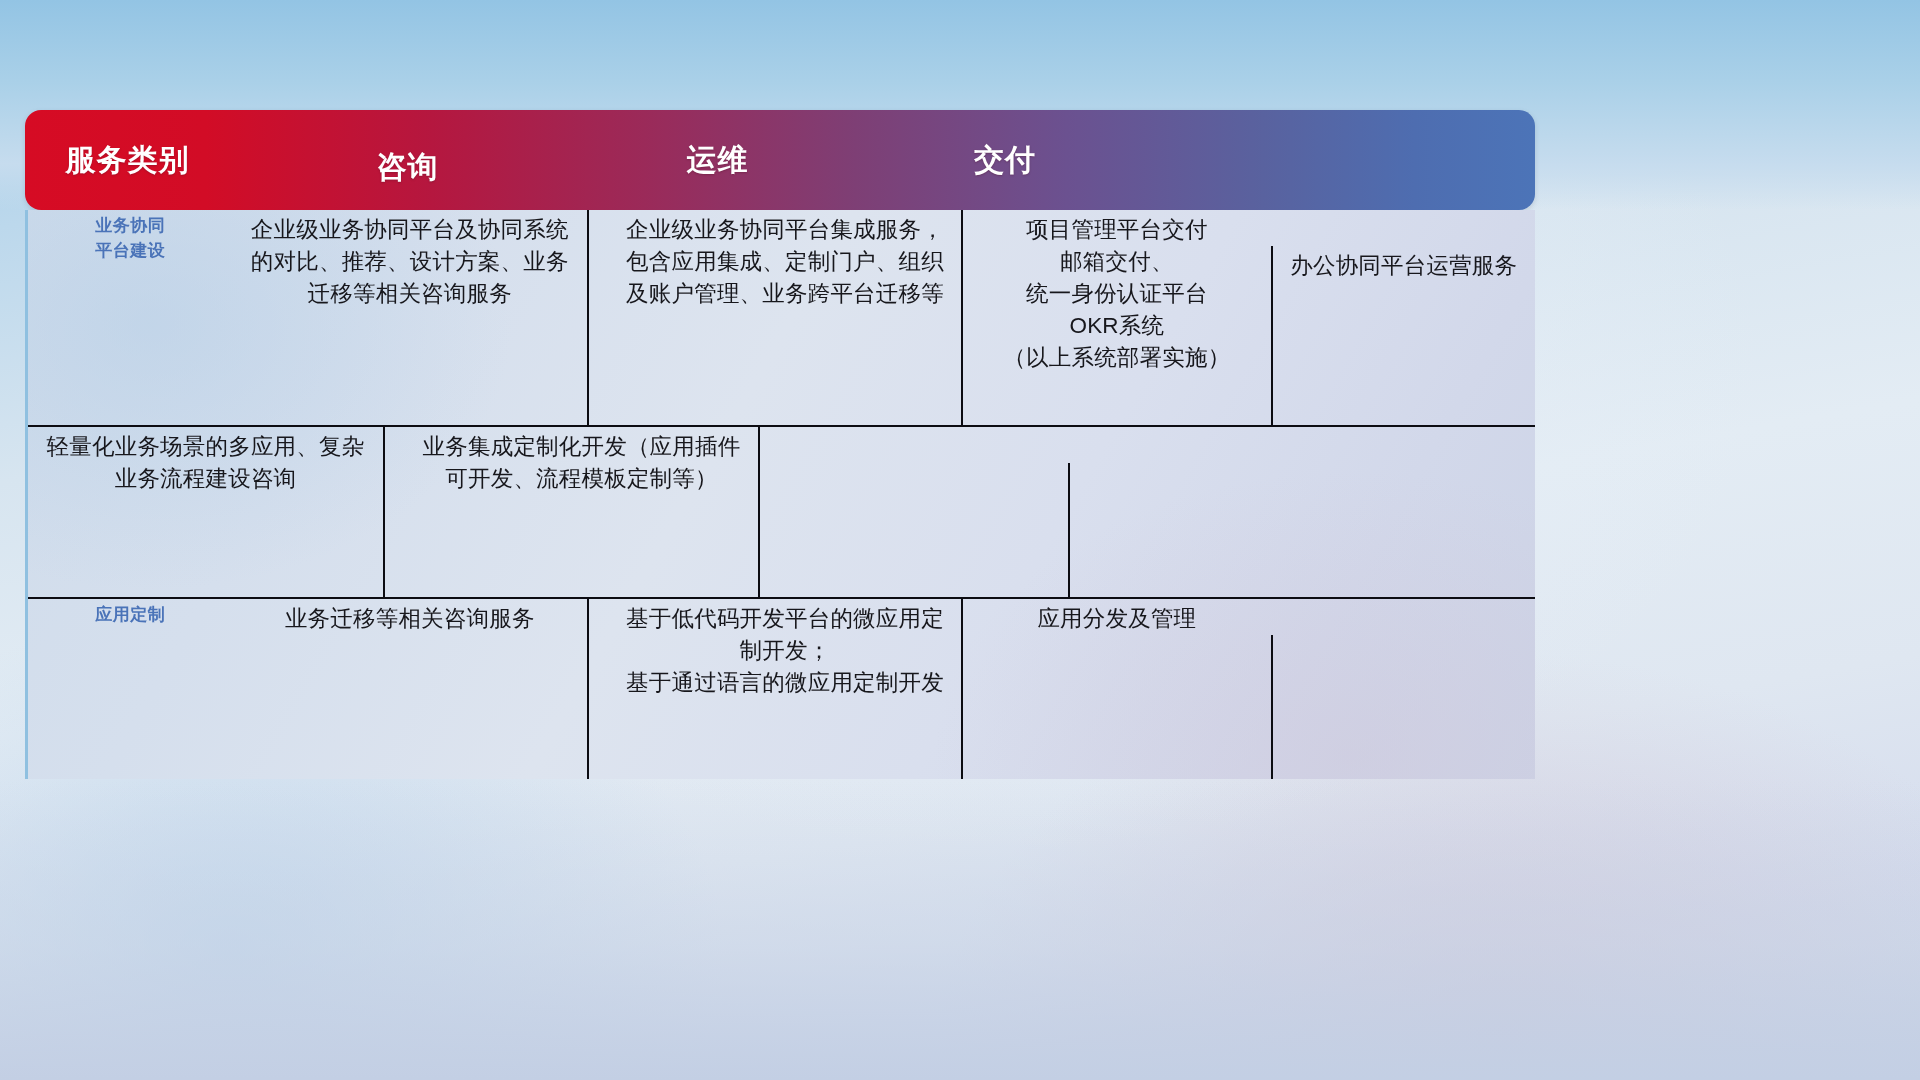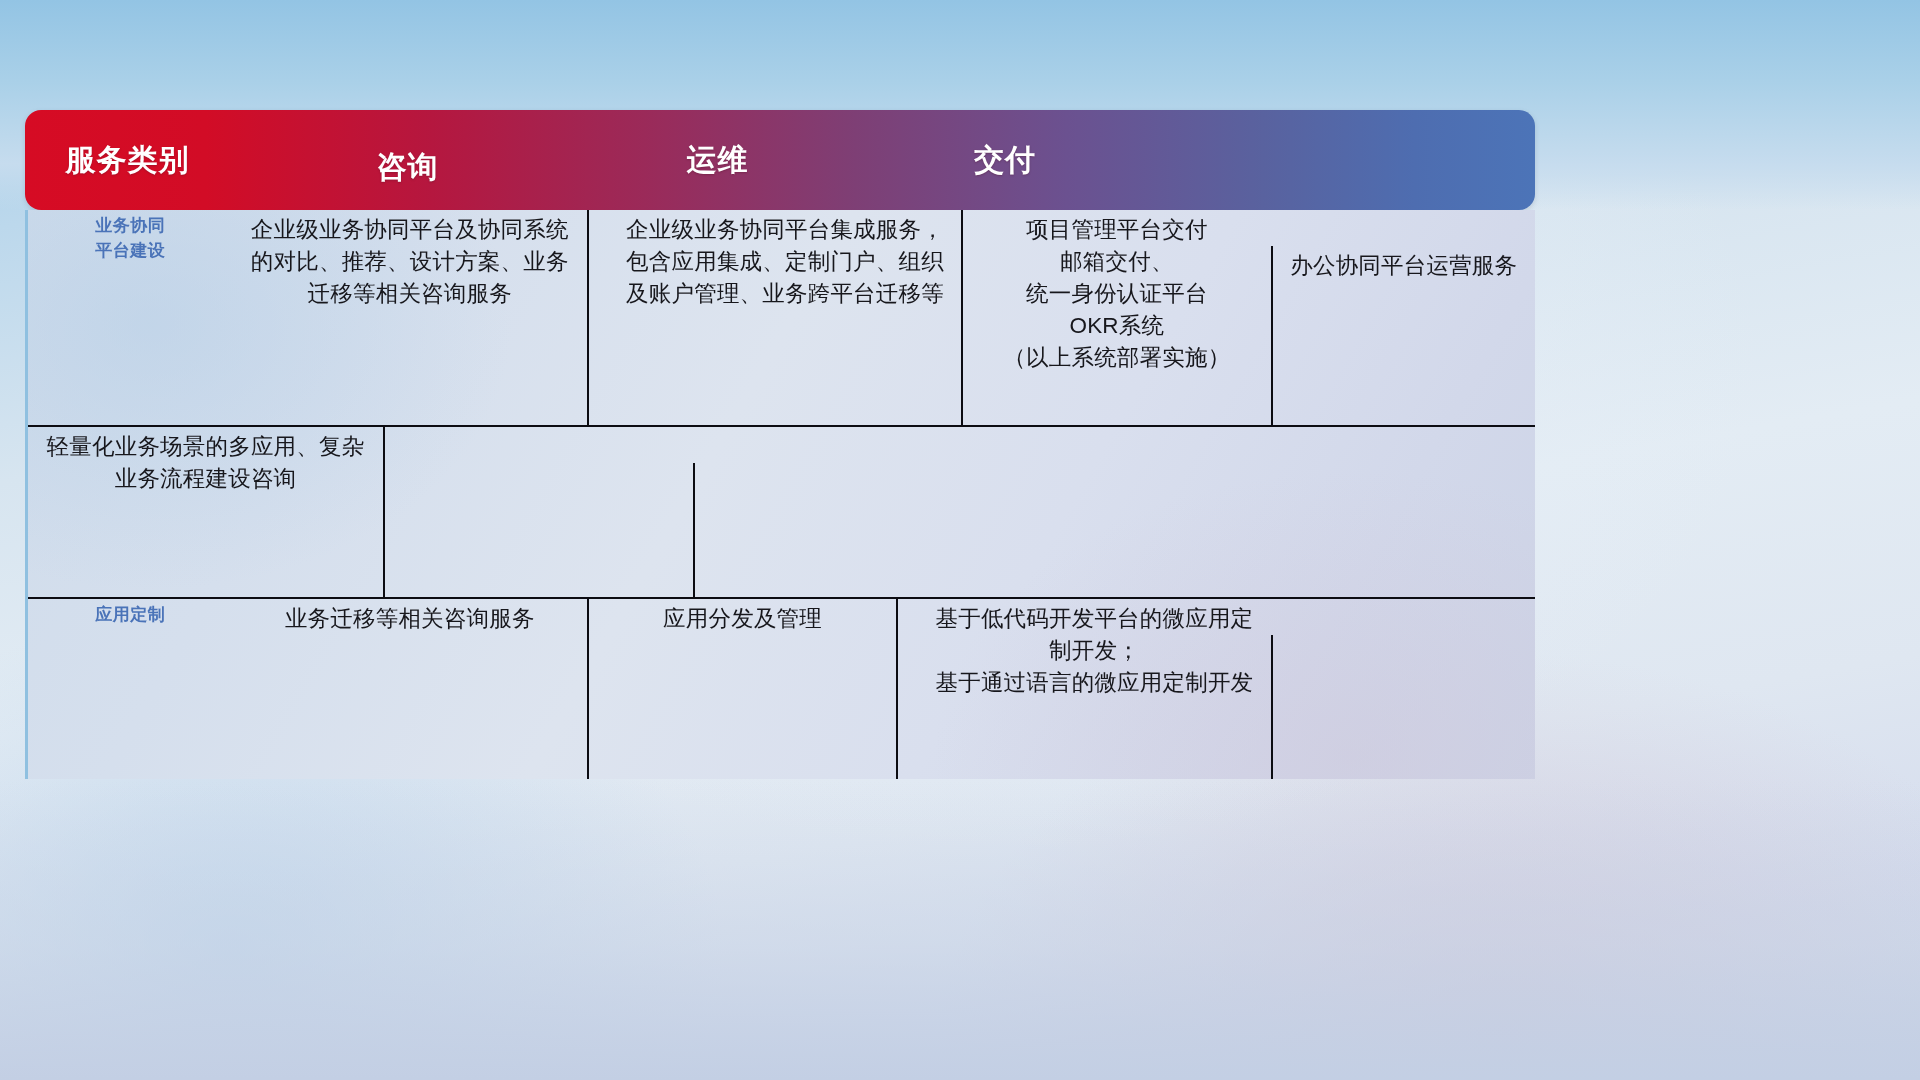--- a/index.html
+++ b/index.html
@@ -160,40 +160,43 @@
       </div>
       <div class="bcell bcell-4">
         <span class="celltext">办公协同平台运营服务</span>
       </div>
     </div>
 
     <div class="trow row-1">
       <div class="bcell bcell-1">
         <span class="celltext">轻量化业务场景的多应用、复杂业务流程建设咨询</span>
       </div>
+      <div class="bcell bcell-2">
+        <span class="celltext">业务集成定制化开发（应用插件可开发、流程模板定制等）</span>
+      </div>
       <div class="bcell bcell-3">
         <span class="celltext"></span>
       </div>
       <div class="bcell bcell-4">
         <span class="celltext"></span>
       </div>
     </div>
 
     <div class="trow row-2">
       <div class="bcell bcell-0">
         <span class="rowlabel">应用定制</span>
       </div>
       <div class="bcell bcell-1">
         <span class="celltext">业务迁移等相关咨询服务</span>
       </div>
+      <div class="bcell bcell-2">
+        <span class="celltext">基于低代码开发平台的微应用定制开发；<br>基于通过语言的微应用定制开发</span>
+      </div>
       <div class="bcell bcell-3">
         <span class="celltext">应用分发及管理</span>
       </div>
-      <div class="bcell bcell-2">
-        <span class="celltext">基于低代码开发平台的微应用定制开发；<br>基于通过语言的微应用定制开发</span>
-      </div>
       <div class="bcell bcell-4">
         <span class="celltext"></span>
       </div>
     </div>
 
   </div>
 </div>
 
 </body></html>

